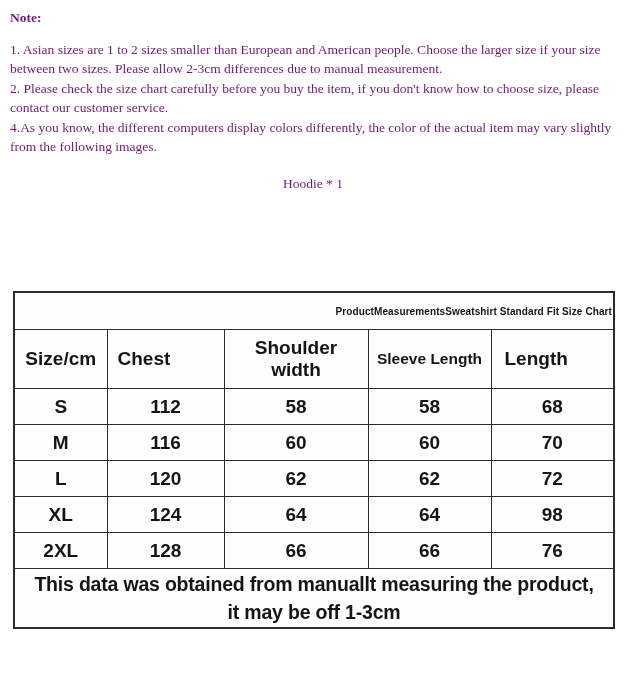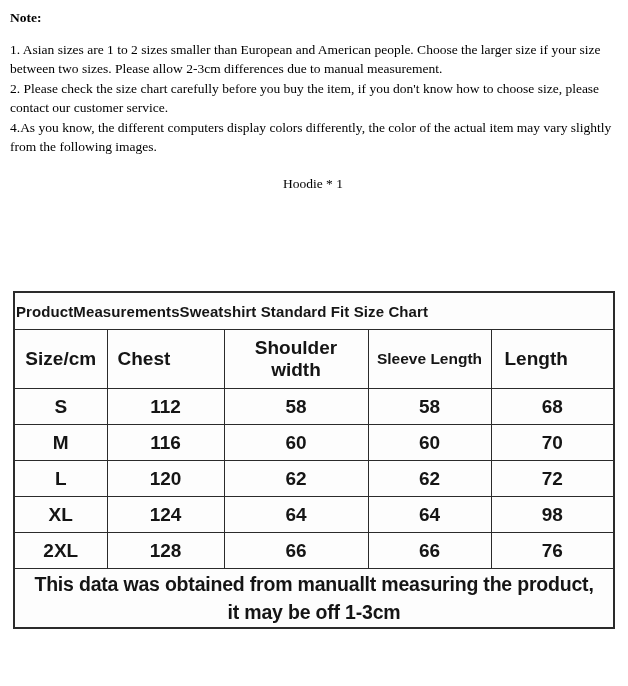--- a/index.html
+++ b/index.html
@@ -15,21 +15,21 @@
     overflow: hidden;
     box-sizing: border-box;
     padding: 8px 8px 0 10px;
     color: #111111;
   }
   
   .notes, .packing {
     font-family: "Liberation Serif", serif;
     font-size: 13.5px;
     line-height: 19.5px;
-    color: #000000;
+    color: #701a75;
     width: 606px;
   }
   .sec-heading {
     margin: 0;
     font-weight: bold;
   }
   .note-body {
     margin-top: 12px;
   }
   .note-body p {
@@ -55,22 +55,22 @@
     width: 600px;
   }
   table.size-chart, table.size-chart td, table.size-chart th {
     border: 1.5px solid #2b2b2b;
   }
   table.size-chart {
     border-width: 2px;
   }
   td.chart-title {
     height: 34px;
-    text-align: left;
-    font-size: 15px;
+    text-align: right;
+    font-size: 10px;
     letter-spacing: 0.1px;
   }
   tr.head th {
     height: 36px;
     font-size: 19px;
     text-align: center;
     padding: 7px;
   }
   tr.head th.al-left {
     text-align: left;

